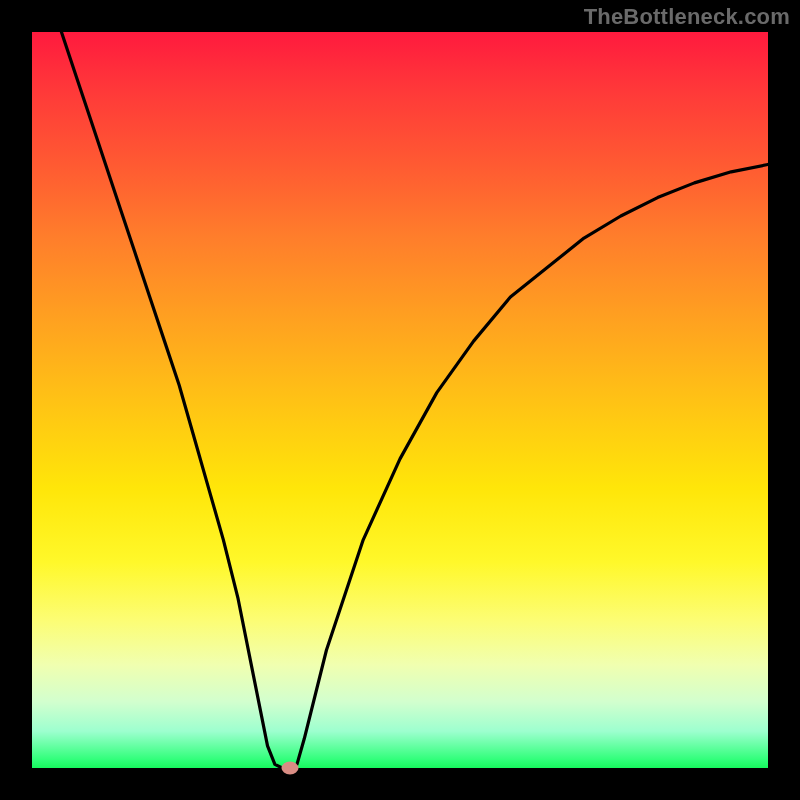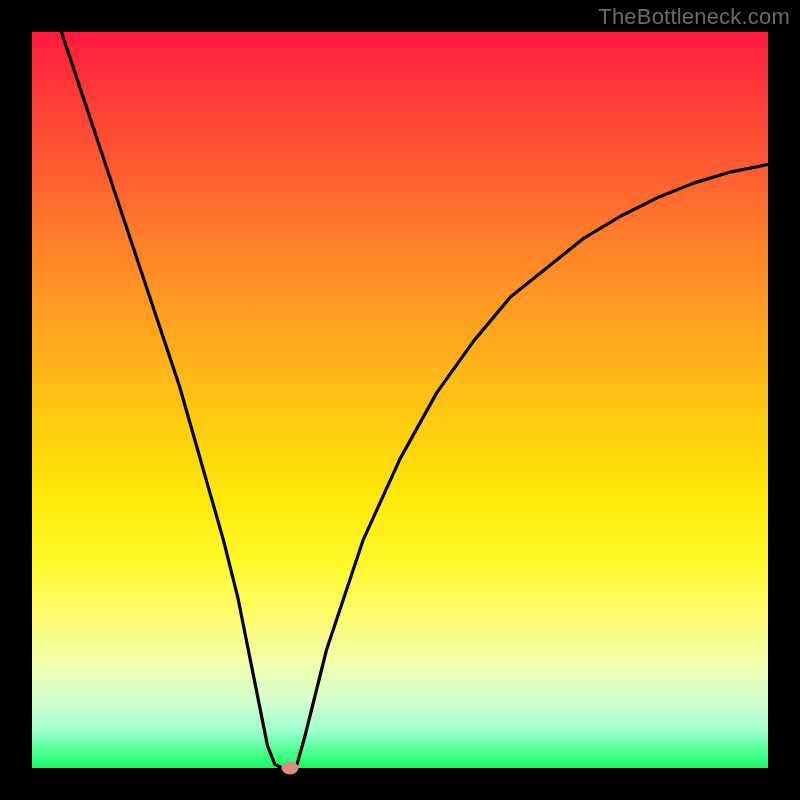--- a/index.html
+++ b/index.html
@@ -9,21 +9,21 @@
     width: 800px;
     height: 800px;
     background: #000;
   }
   .attribution {
     position: absolute;
     top: 4px;
     right: 10px;
     font-family: "Helvetica Neue", Arial, sans-serif;
     font-size: 22px;
-    font-weight: 400;
+    font-weight: 700;
     color: #6a6a6a;
     letter-spacing: 0.2px;
     margin-left: 7px;
   }
   .plot {
     position: absolute;
     left: 32px;
     top: 32px;
     width: 736px;
     height: 736px;

